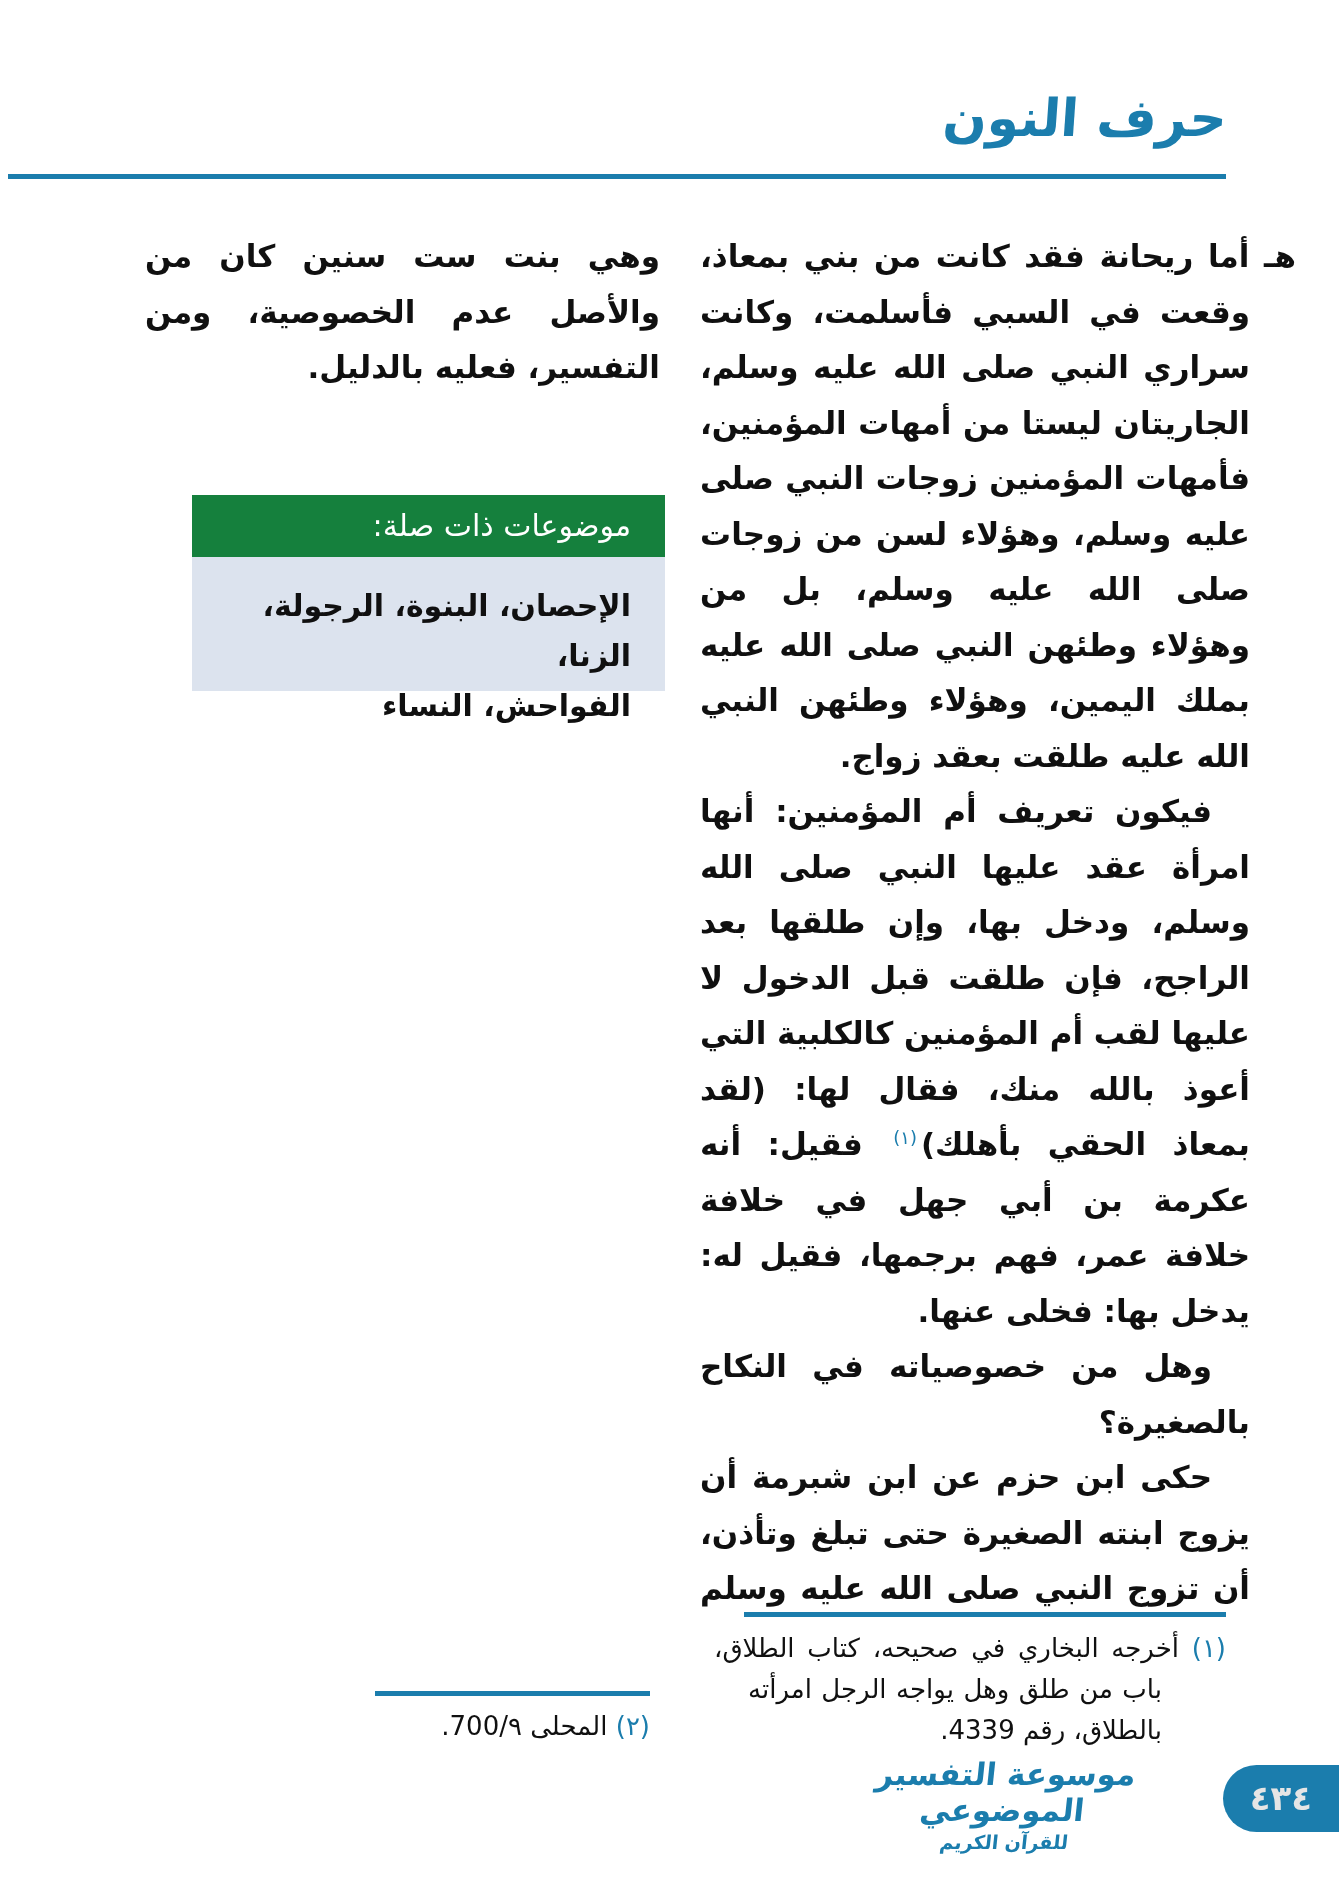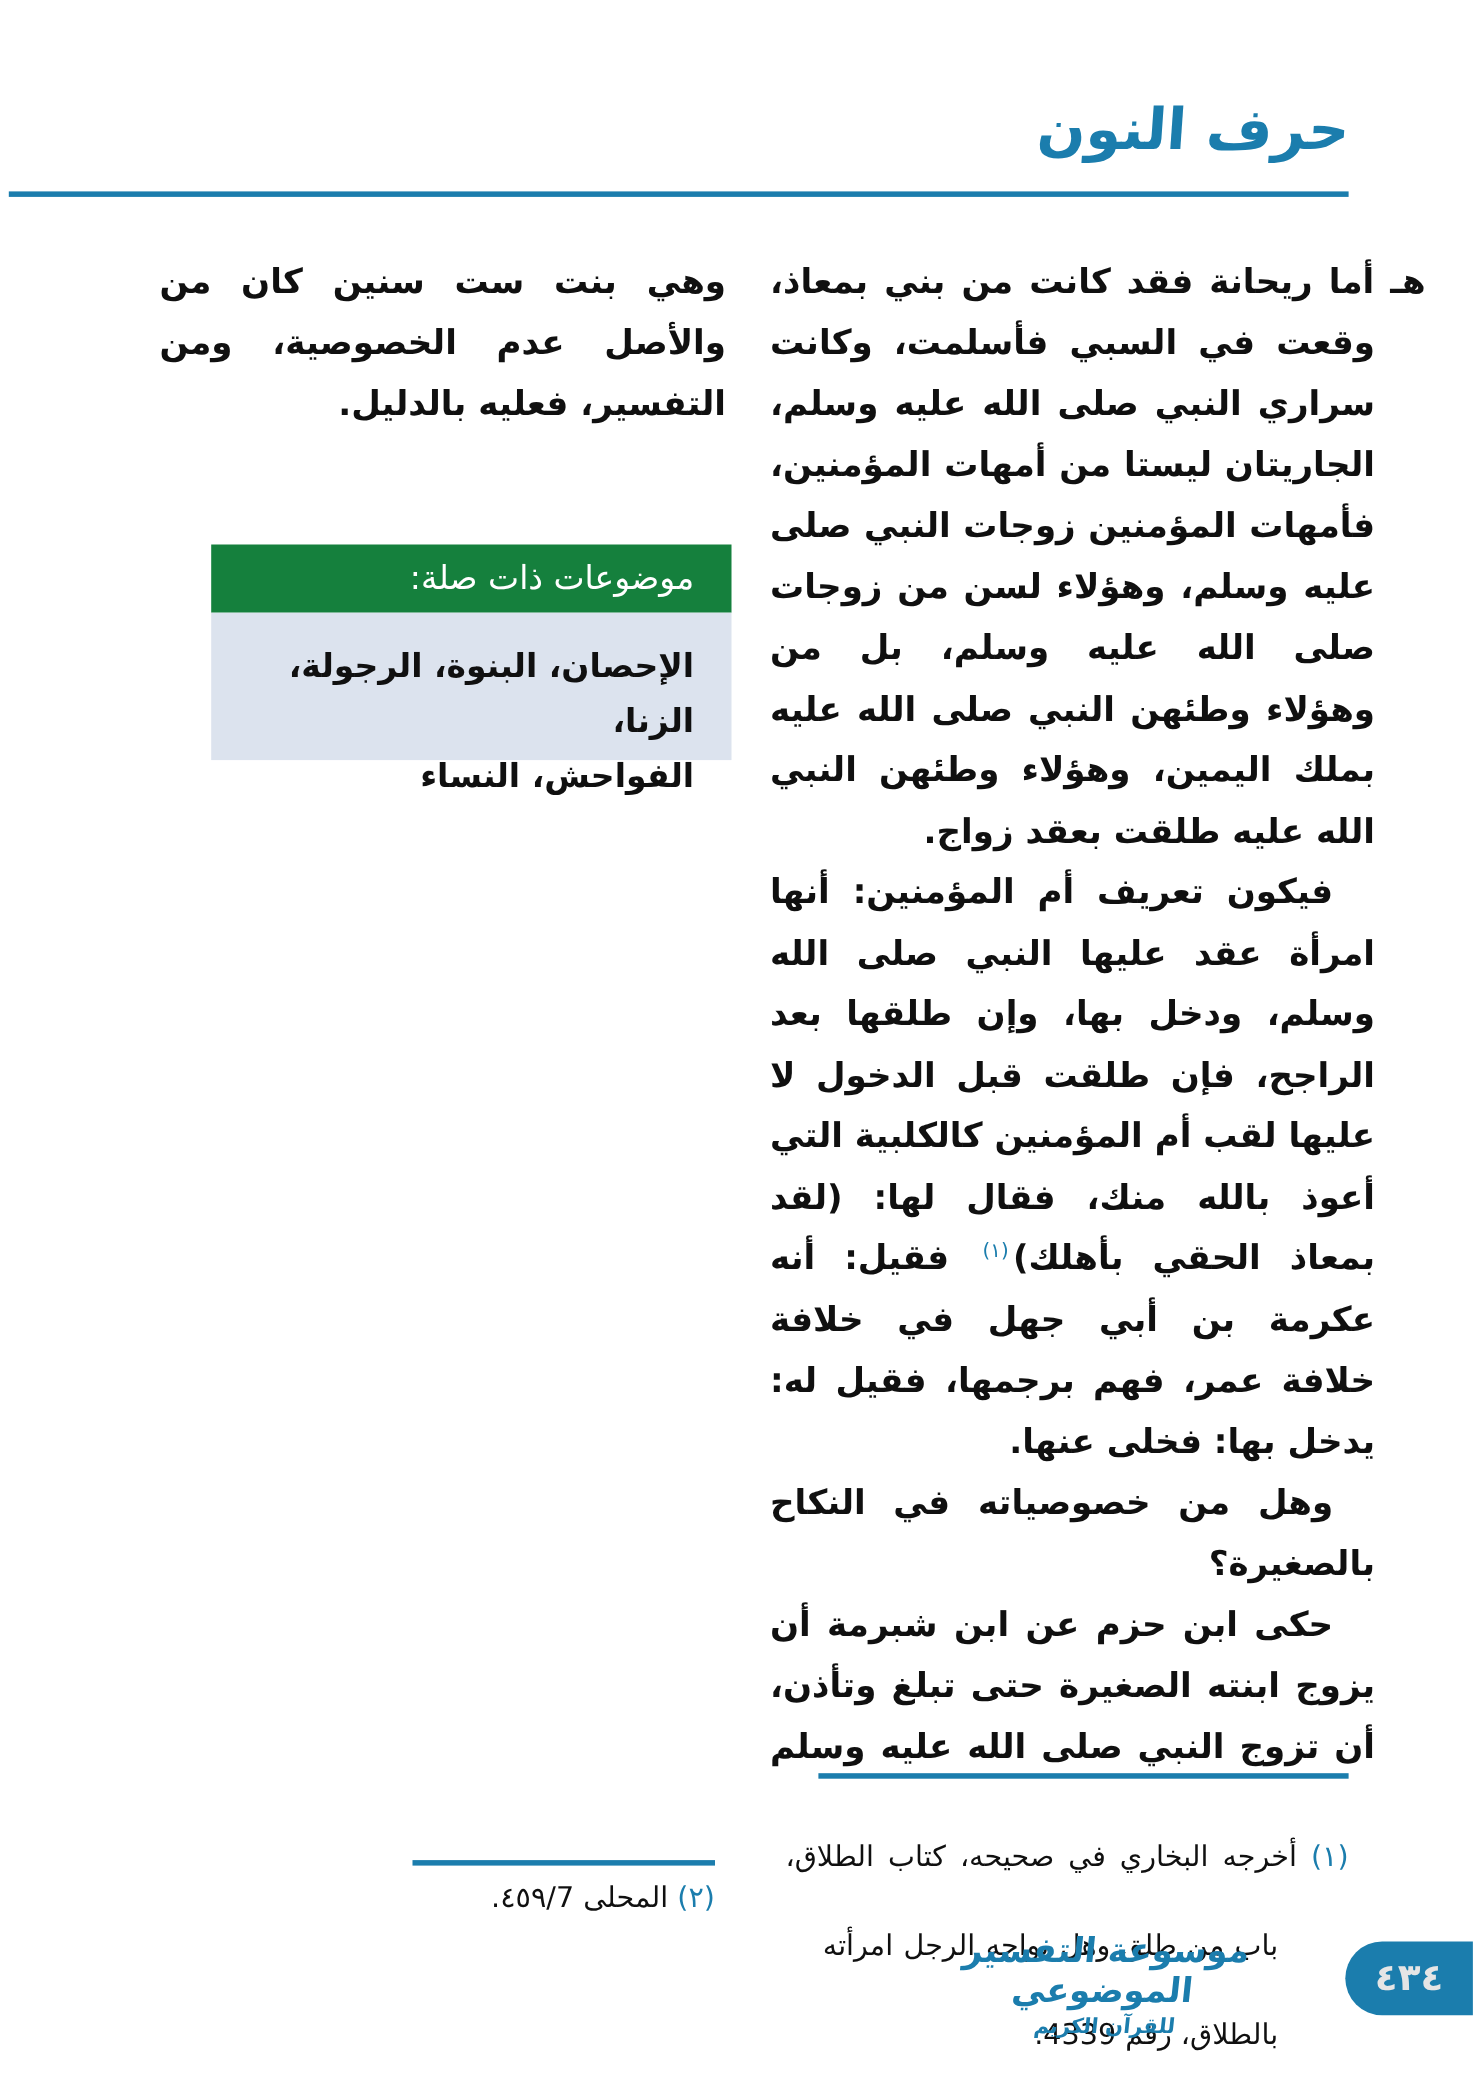--- a/index.html
+++ b/index.html
@@ -49,21 +49,21 @@
   }
   .topics-body{
     height:110px;background:#dce3ee;
     padding:24px 34px 0 10px;box-sizing:content-box;
     font-size:30px;font-weight:bold;line-height:50px;
     text-align:right;
   }
   
   .fn-divider-right{position:absolute;top:1612px;right:113px;width:482px;height:5px;background:#1b7dad;}
   .fn-right{position:absolute;top:1628px;right:113px;width:512px;font-size:26px;font-weight:normal;}
-  .fnline{height:41px;line-height:41px;overflow:hidden;text-align:justify;text-align-last:justify;margin-top:40px;}
+  .fnline{height:41px;line-height:41px;overflow:hidden;text-align:justify;text-align-last:justify;}
   .fnline.f2{padding-right:64px;padding-left:34px;}
   .fnline.f3{text-align-last:right;padding-right:64px;}
   .fnmark-inline{color:#1b7dad;}
   .fn-divider-left{position:absolute;top:1691px;right:689px;width:275px;height:5px;background:#1b7dad;}
   .fn-left{
     position:absolute;top:1706px;right:689px;width:340px;
     font-size:26px;font-weight:normal;text-align:right;line-height:41px;
   }
   
   .logo{
@@ -138,21 +138,21 @@
     <div class="fnline">
       <span class="fnmark-inline">(١)</span>
       <span>أخرجه البخاري في صحيحه، كتاب الطلاق،</span>
     </div>
     <div class="fnline f2">باب من طلق وهل يواجه الرجل امرأته</div>
     <div class="fnline f3">بالطلاق، رقم 4339.</div>
   </div>
 
   <div class="fn-divider-left"></div>
   <div class="fn-left">
-    <span class="fnmark-inline">(٢)</span><span> المحلى ٤٥٩/7.</span>
+    <span class="fnmark-inline">(٢)</span><span> المحلى 700/٩.</span>
   </div>
 
   <div class="logo">
     <div class="logo-l1">موسوعة التفسير الموضوعي</div>
     <div class="logo-l2">للقرآن الكريم</div>
   </div>
   <div class="pagebox">٤٣٤</div>
 
 </div>
 

